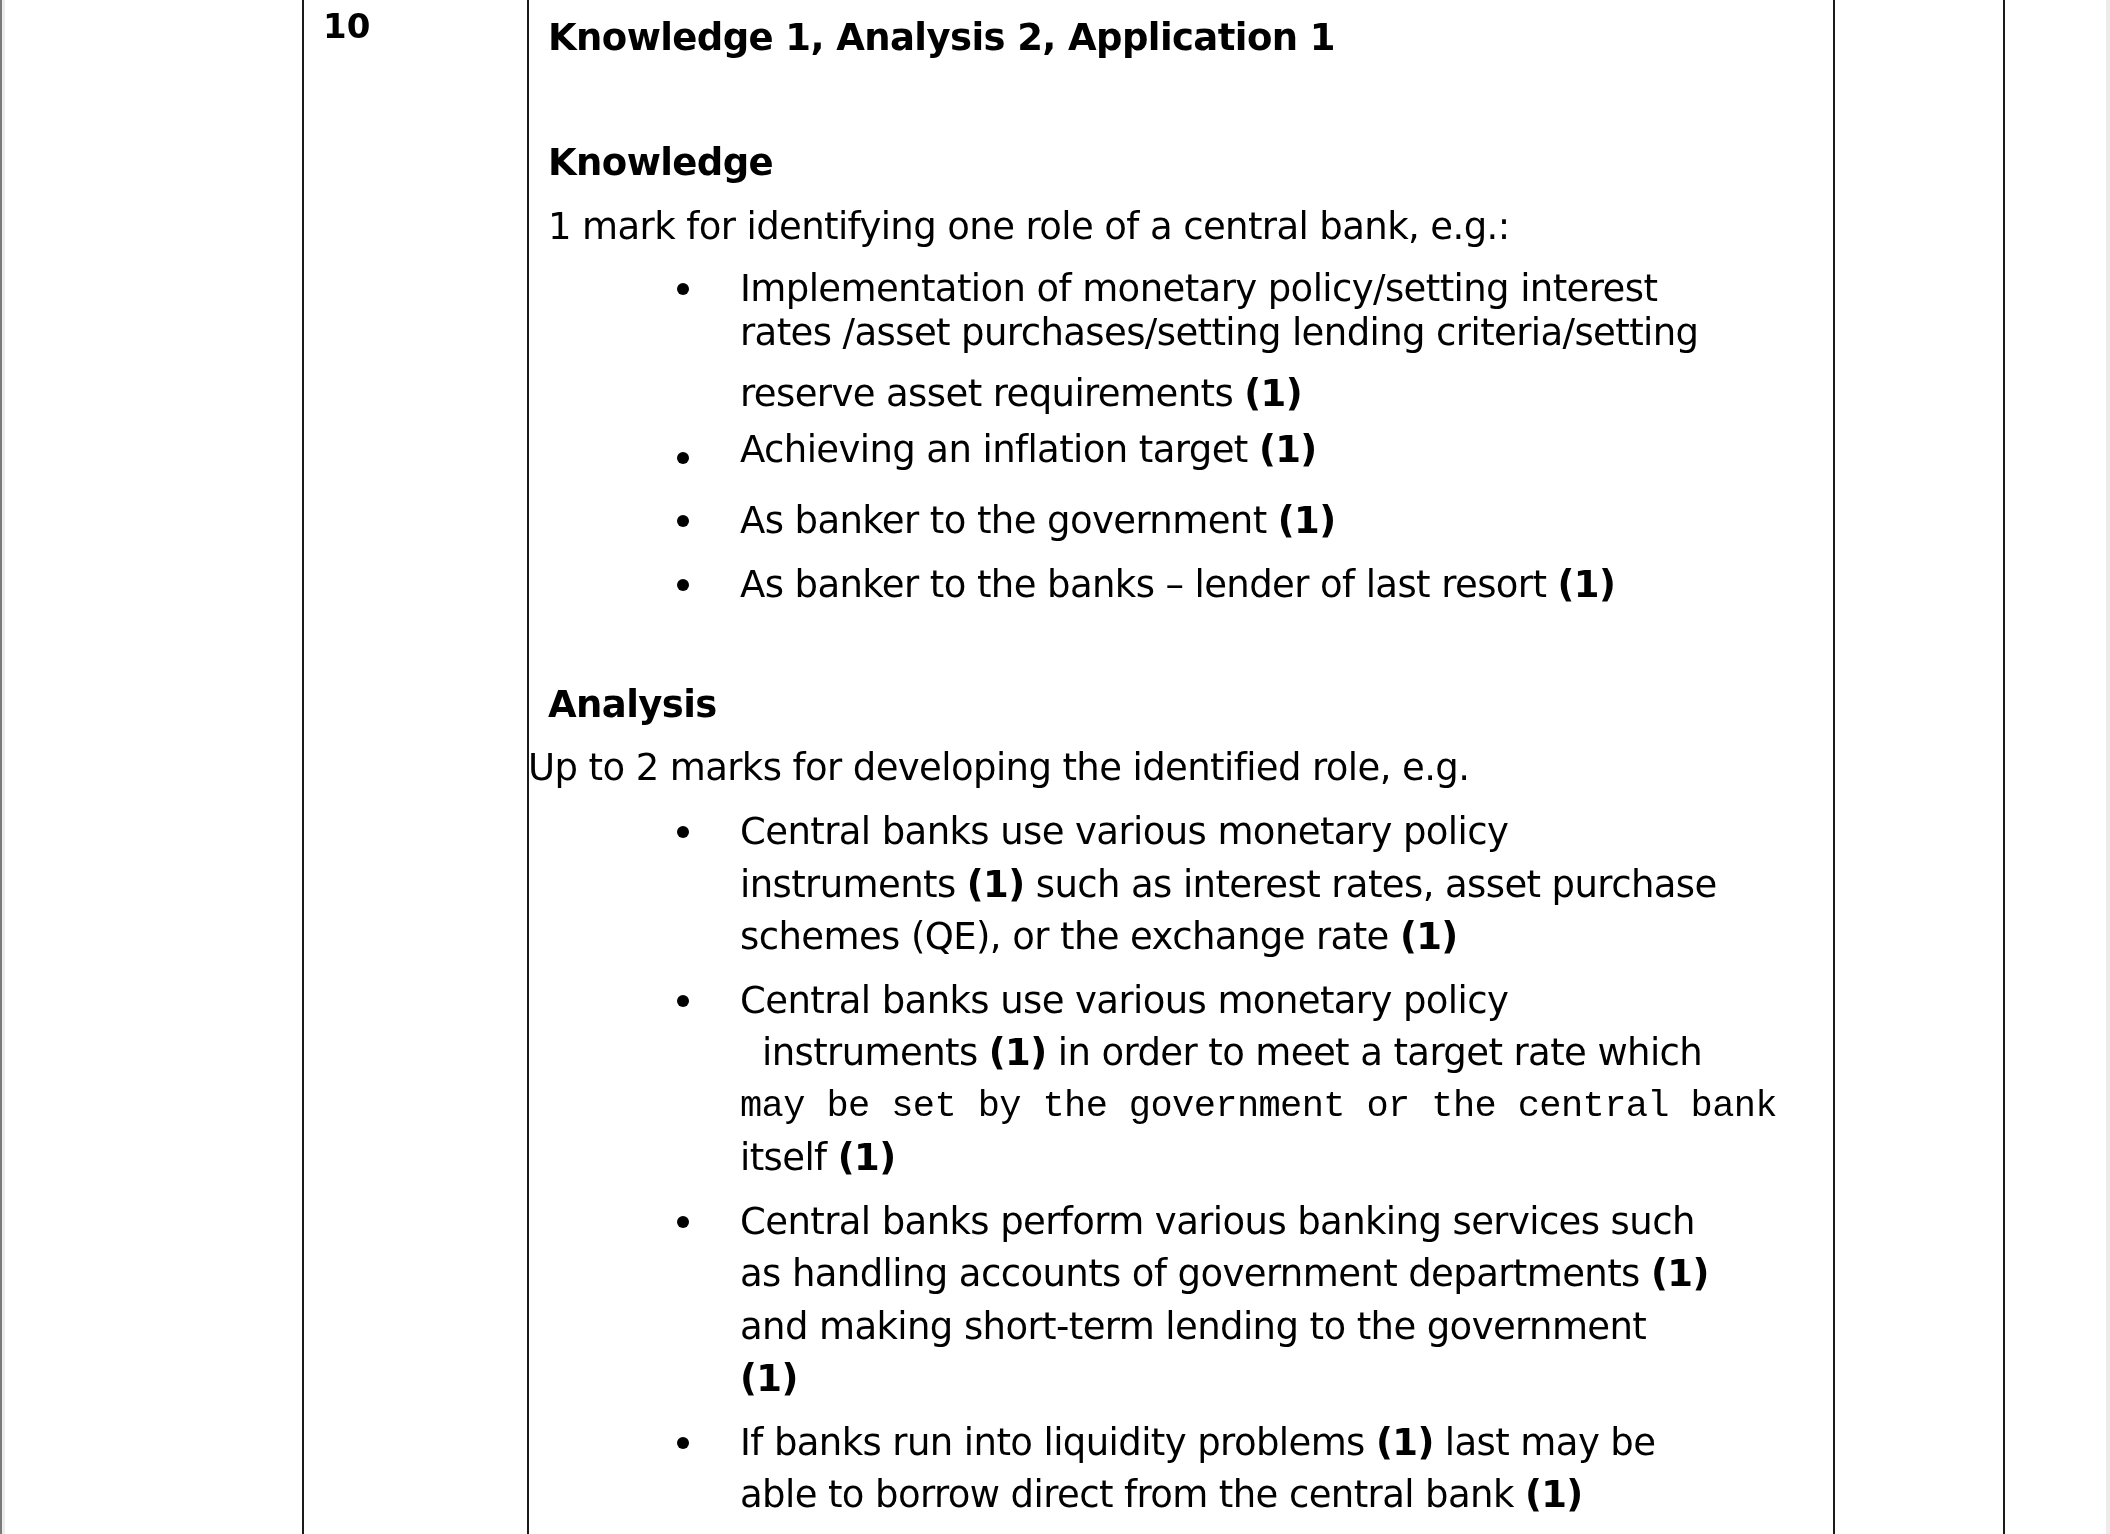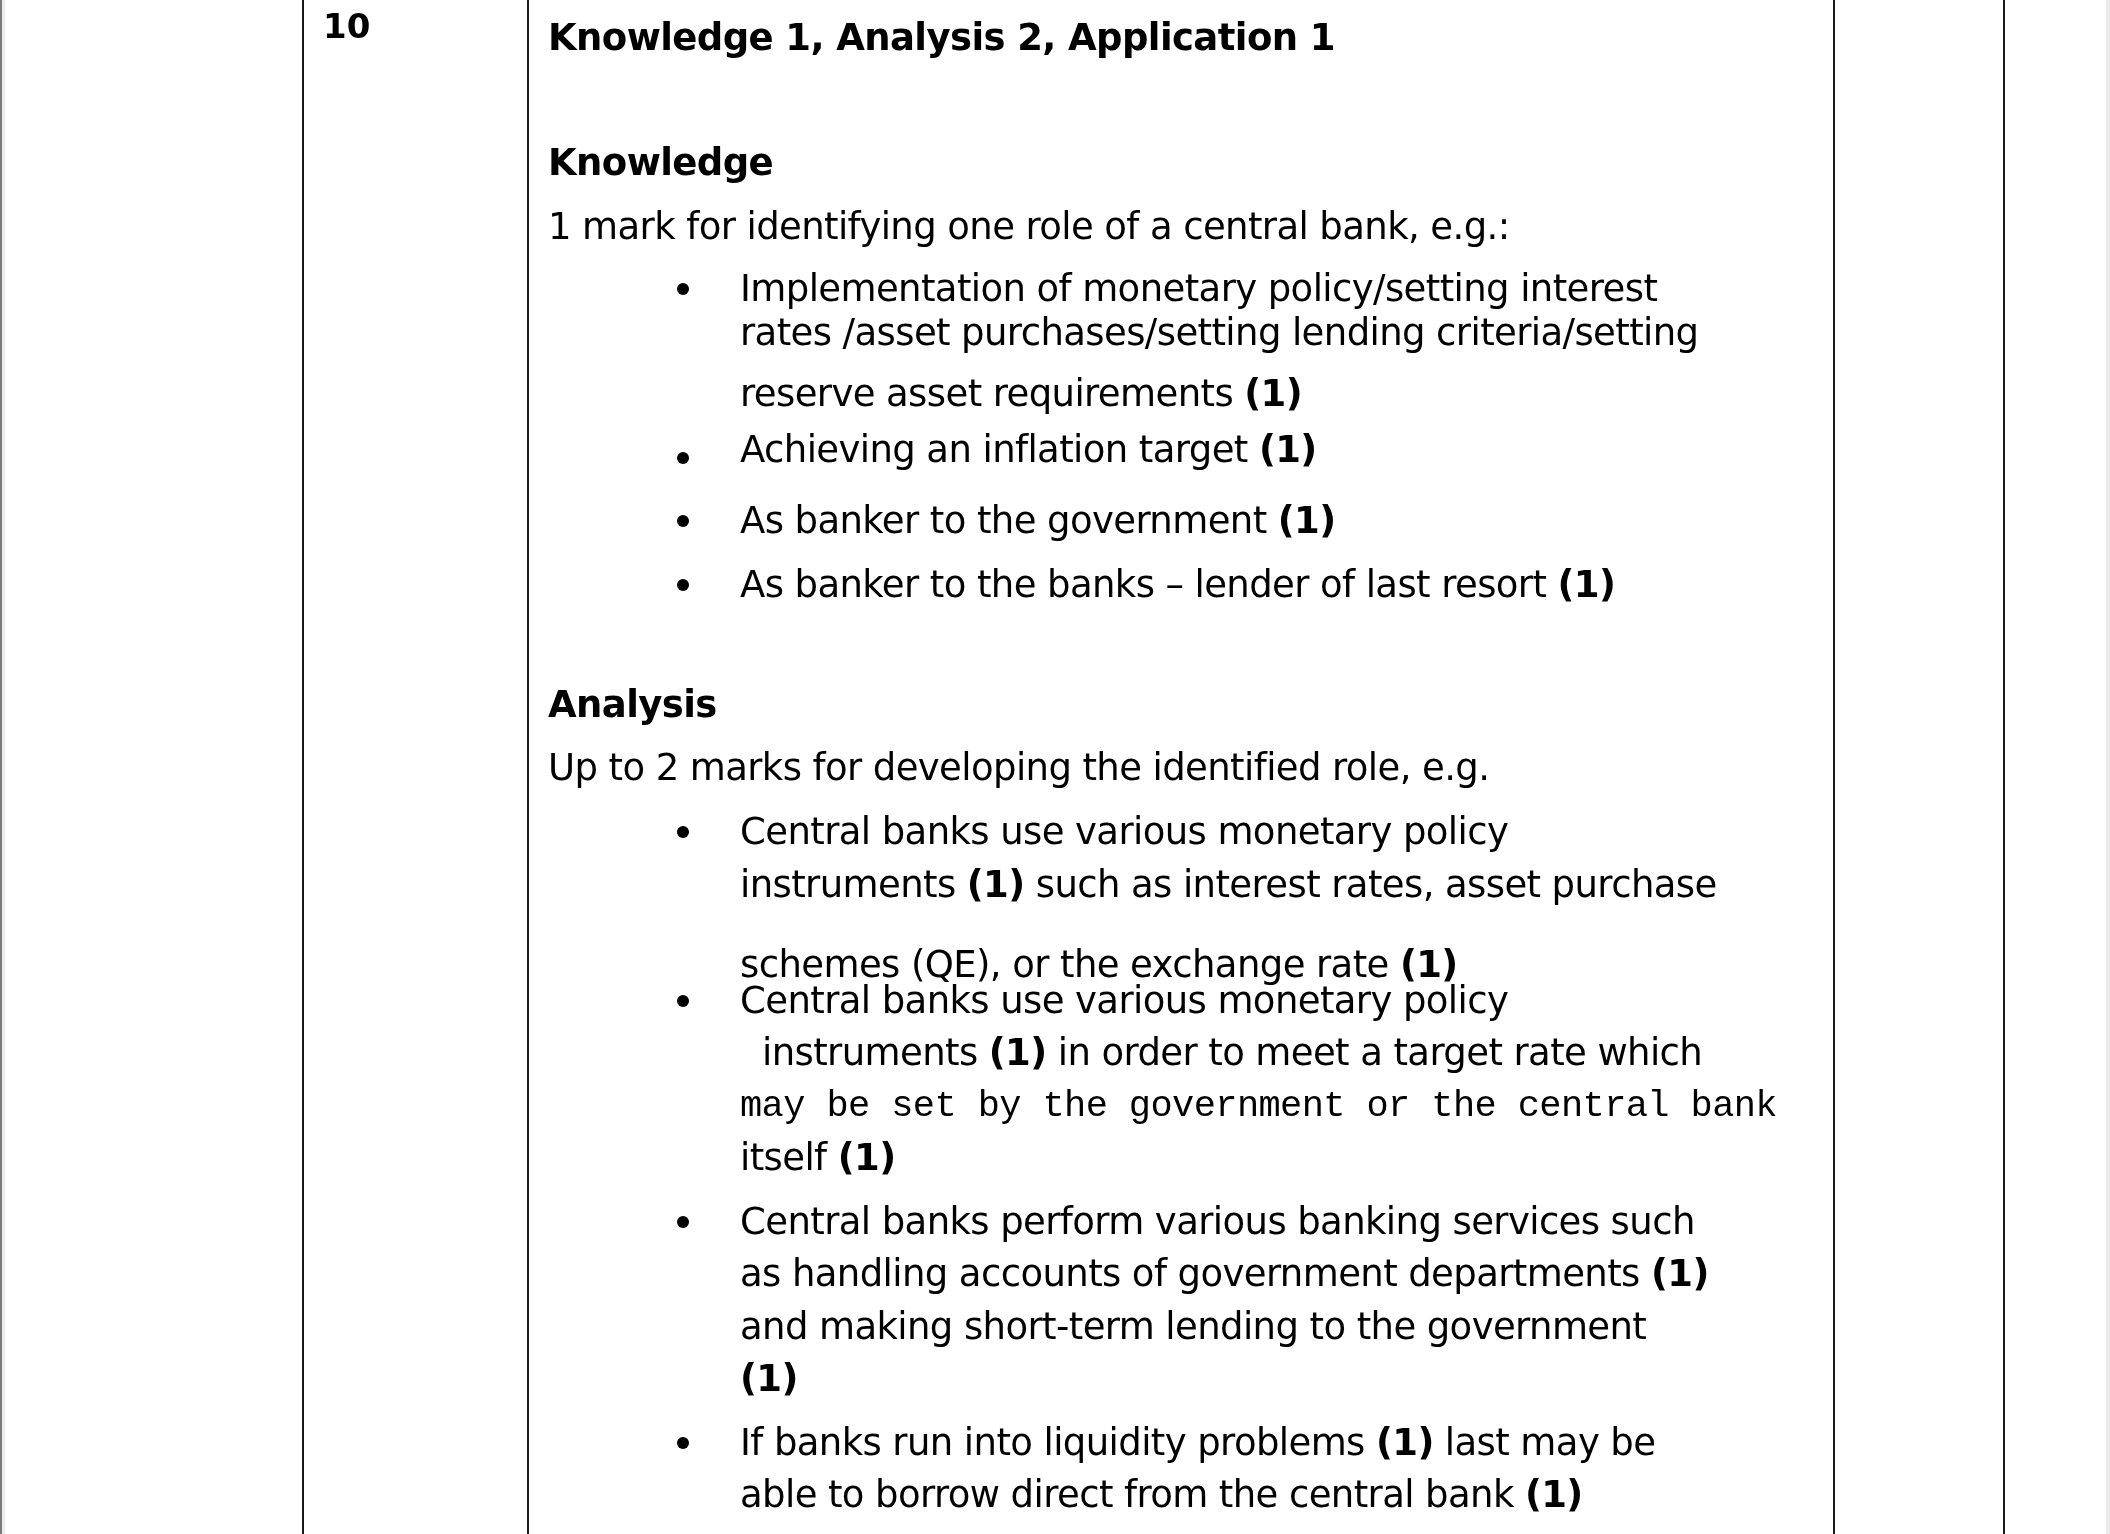--- a/index.html
+++ b/index.html
@@ -49,27 +49,27 @@
     <div class="line" style="left: 740px; top: 368px;"><span>reserve asset requirements</span> <b class="mark">(1)</b></div>
     <span class="bullet" style="left: 677px; top: 451.5px;"></span>
     <div class="line" style="left: 740px; top: 424px; text-align: right;"><span>Achieving an inflation target</span> <b class="mark">(1)</b></div>
     <span class="bullet" style="left: 677px; top: 515px;"></span>
     <div class="line" style="left: 740px; top: 495px;"><span>As banker to the government</span> <b class="mark">(1)</b></div>
     <span class="bullet" style="left: 677px; top: 578.5px;"></span>
     <div class="line" style="left: 740px; top: 558.5px;"><span>As banker to the banks – lender of last resort</span> <b class="mark">(1)</b></div>
   </div>
 
 <div class="line bold" style="left:548px; top:679px;">Analysis</div>
-<div class="line" style="left:548px; top:742px;">Up to 2 marks for developing the identified role, e.g.</div>
+<div class="line" style="left:528px; top:742px;">Up to 2 marks for developing the identified role, e.g.</div>
 
 <div id="analysis-list">
     <span class="bullet" style="left: 677px; top: 826px;"></span>
     <div class="line" style="left: 740px; top: 806px;"><span style="white-space: pre;">Central banks use various monetary policy</span></div>
     <div class="line" style="left: 740px; top: 858.5px;"><span style="white-space: pre;">instruments </span><b class="mark" style="white-space: pre;">(1)</b><span style="white-space: pre;"> such as interest rates, asset purchase</span></div>
-    <div class="line" style="left: 740px; top: 911px; margin-top: 28px;"><span style="white-space: pre;">schemes (QE), or the exchange rate </span><b class="mark" style="white-space: pre;">(1)</b></div>
+    <div class="line" style="left: 740px; top: 911px;"><span style="white-space: pre;">schemes (QE), or the exchange rate </span><b class="mark" style="white-space: pre;">(1)</b></div>
     <span class="bullet" style="left: 677px; top: 994.5px;"></span>
     <div class="line" style="left: 740px; top: 974.5px;"><span style="white-space: pre;">Central banks use various monetary policy</span></div>
     <div class="line" style="left: 740px; top: 1027px; margin-left: 22px;"><span style="white-space: pre;">instruments </span><b class="mark" style="white-space: pre;">(1)</b><span style="white-space: pre;"> in order to meet a target rate which</span></div>
     <div class="line" style="left: 740px; top: 1079.5px; font-family: Liberation Mono, monospace;"><span style="white-space: pre;">may be set by the government or the central bank</span></div>
     <div class="line" style="left: 740px; top: 1132px;"><span style="white-space: pre;">itself </span><b class="mark" style="white-space: pre;">(1)</b></div>
     <span class="bullet" style="left: 677px; top: 1215.5px;"></span>
     <div class="line" style="left: 740px; top: 1195.5px;"><span style="white-space: pre;">Central banks perform various banking services such</span></div>
     <div class="line" style="left: 740px; top: 1248px;"><span style="white-space: pre;">as handling accounts of government departments </span><b class="mark" style="white-space: pre;">(1)</b></div>
     <div class="line" style="left: 740px; top: 1300.5px;"><span style="white-space: pre;">and making short-term lending to the government</span></div>
     <div class="line" style="left: 740px; top: 1353px;"><b class="mark" style="white-space: pre;">(1)</b></div>

